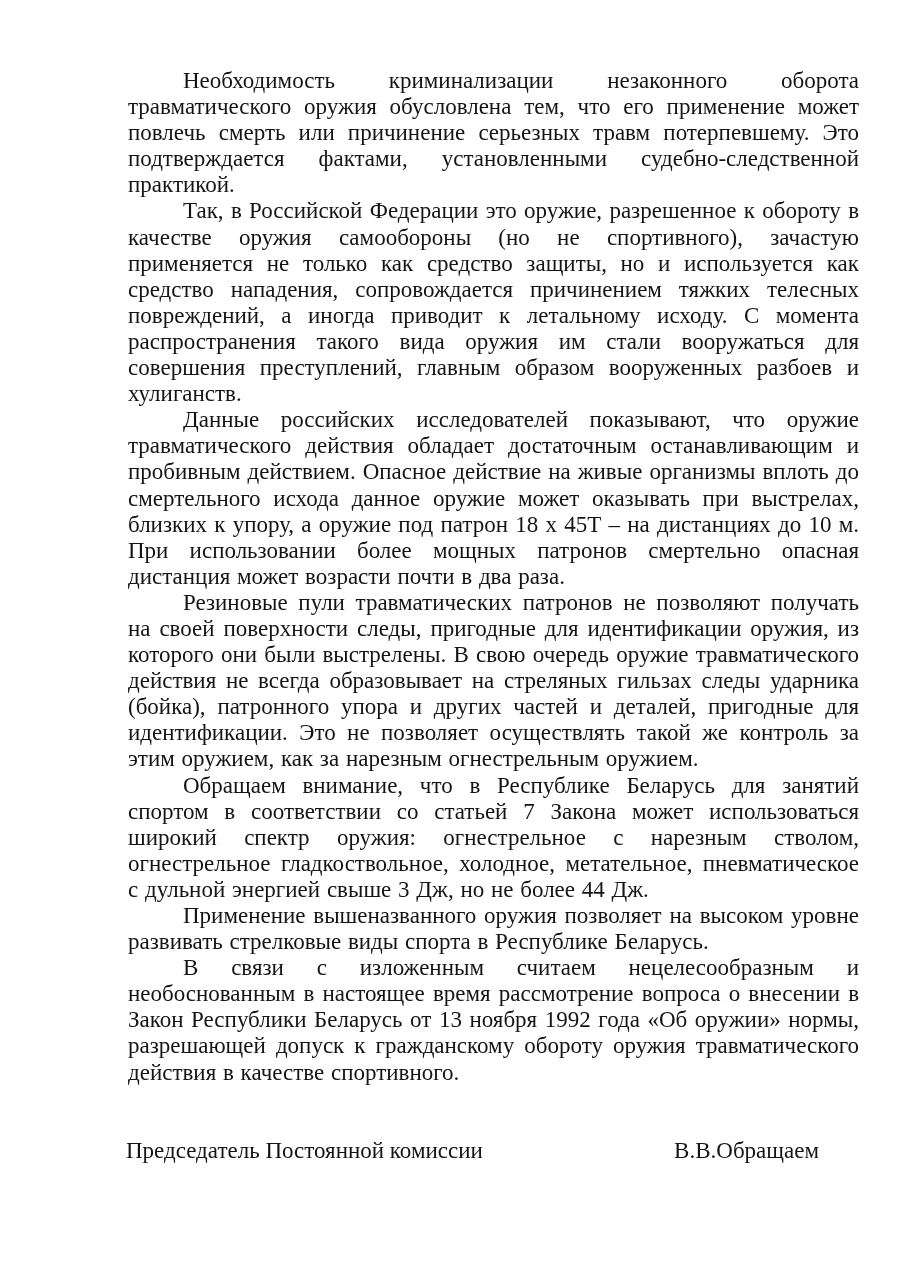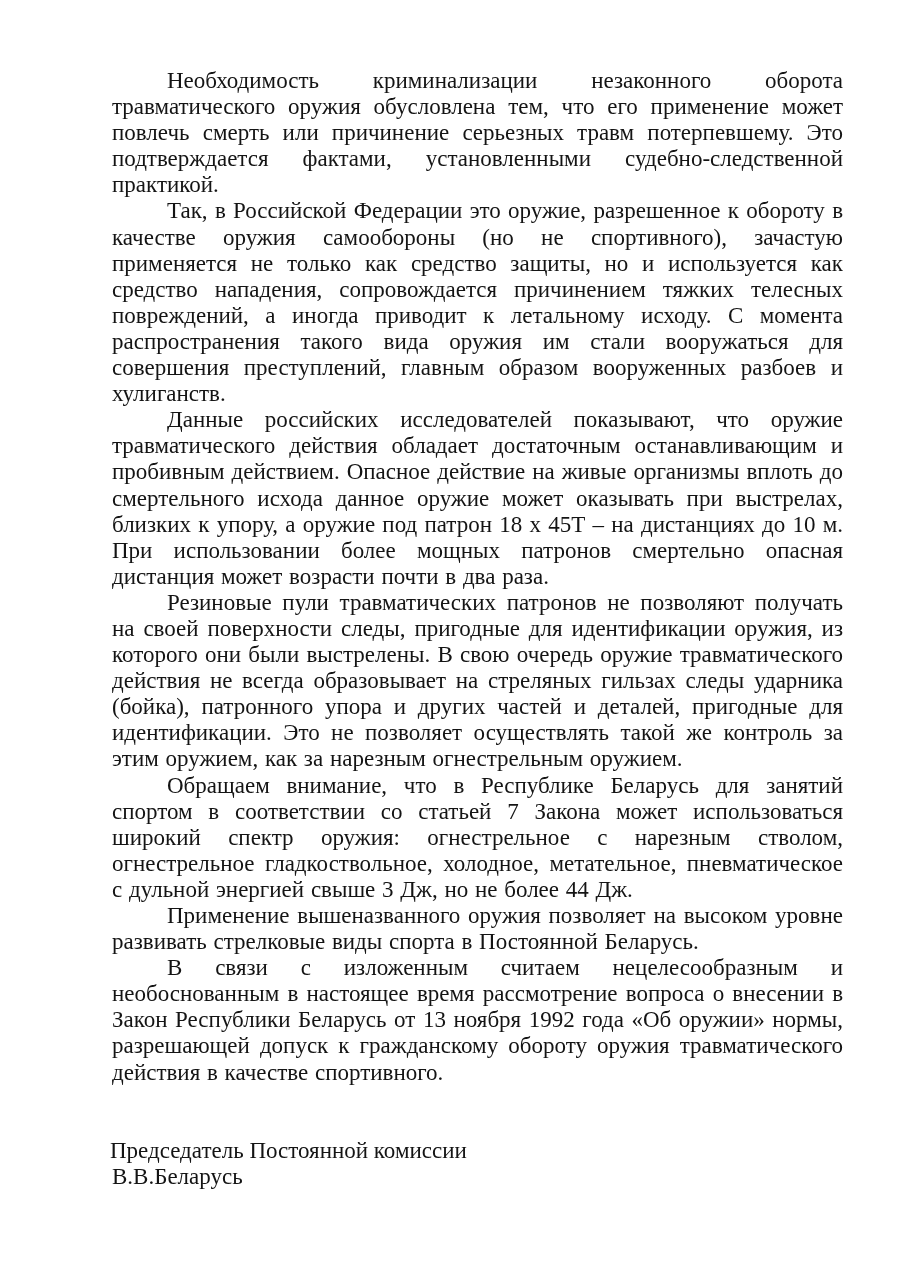--- a/index.html
+++ b/index.html
@@ -11,61 +11,60 @@
     position: relative;
     width: 905px;
     height: 1280px;
     background: #ffffff;
     color: #141414;
     font-family: "Liberation Serif", "DejaVu Serif", serif;
     overflow: hidden;
   }
   .content {
     position: absolute;
-    left: 112px;
+    left: 128px;
     top: 68px;
     width: 731px;
   }
   .body-par {
     margin: 0;
     font-size: 23px;
     line-height: 26.1px;
     text-align: justify;
     text-indent: 55px;
     word-spacing: 1px;
   }
   .signature-row {
     margin-top: 52px;
     display: flex;
     justify-content: space-between;
-    align-items: flex-start;
+    align-items: center;
     font-size: 23px;
     line-height: 26px;
     padding-right: 40px;
-    flex-direction: column;
   }
   .signature-title {
     white-space: nowrap;
     margin-left: -2px;
   }
   .signature-name {
     white-space: nowrap;
   }
 </style>
 </head>
 <body>
 
 <div class="page">
   <div class="content">
     <p class="body-par">Необходимость криминализации незаконного оборота травматического оружия обусловлена тем, что его применение может повлечь смерть или причинение серьезных травм потерпевшему. Это подтверждается фактами, установленными судебно-следственной практикой.</p>
     <p class="body-par">Так, в Российской Федерации это оружие, разрешенное к обороту в качестве оружия самообороны (но не спортивного), зачастую применяется не только как средство защиты, но и используется как средство нападения, сопровождается причинением тяжких телесных повреждений, а иногда приводит к летальному исходу. С момента распространения такого вида оружия им стали вооружаться для совершения преступлений, главным образом вооруженных разбоев и хулиганств.</p>
     <p class="body-par">Данные российских исследователей показывают, что оружие травматического действия обладает достаточным останавливающим и пробивным действием. Опасное действие на живые организмы вплоть до смертельного исхода данное оружие может оказывать при выстрелах, близких к упору, а оружие под патрон 18 х 45Т – на дистанциях до 10 м. При использовании более мощных патронов смертельно опасная дистанция может возрасти почти в два раза.</p>
     <p class="body-par">Резиновые пули травматических патронов не позволяют получать на своей поверхности следы, пригодные для идентификации оружия, из которого они были выстрелены. В свою очередь оружие травматического действия не всегда образовывает на стреляных гильзах следы ударника (бойка), патронного упора и других частей и деталей, пригодные для идентификации. Это не позволяет осуществлять такой же контроль за этим оружием, как за нарезным огнестрельным оружием.</p>
     <p class="body-par">Обращаем внимание, что в Республике Беларусь для занятий спортом в соответствии со статьей 7 Закона может использоваться широкий спектр оружия: огнестрельное с нарезным стволом, огнестрельное гладкоствольное, холодное, метательное, пневматическое с дульной энергией свыше 3 Дж, но не более 44 Дж.</p>
-    <p class="body-par">Применение вышеназванного оружия позволяет на высоком уровне развивать стрелковые виды спорта в Постоянной Беларусь.</p>
+    <p class="body-par">Применение вышеназванного оружия позволяет на высоком уровне развивать стрелковые виды спорта в Республике Беларусь.</p>
     <p class="body-par">В связи с изложенным считаем нецелесообразным и необоснованным в настоящее время рассмотрение вопроса о внесении в Закон Республики Беларусь от 13 ноября 1992 года «Об оружии» нормы, разрешающей допуск к гражданскому обороту оружия травматического действия в качестве спортивного.</p>
 
     <div class="signature-row">
       <span class="signature-title">Председатель Постоянной комиссии</span>
-      <span class="signature-name">В.В.Беларусь</span>
+      <span class="signature-name">В.В.Обращаем</span>
     </div>
   </div>
 </div>
 
 </body></html>

